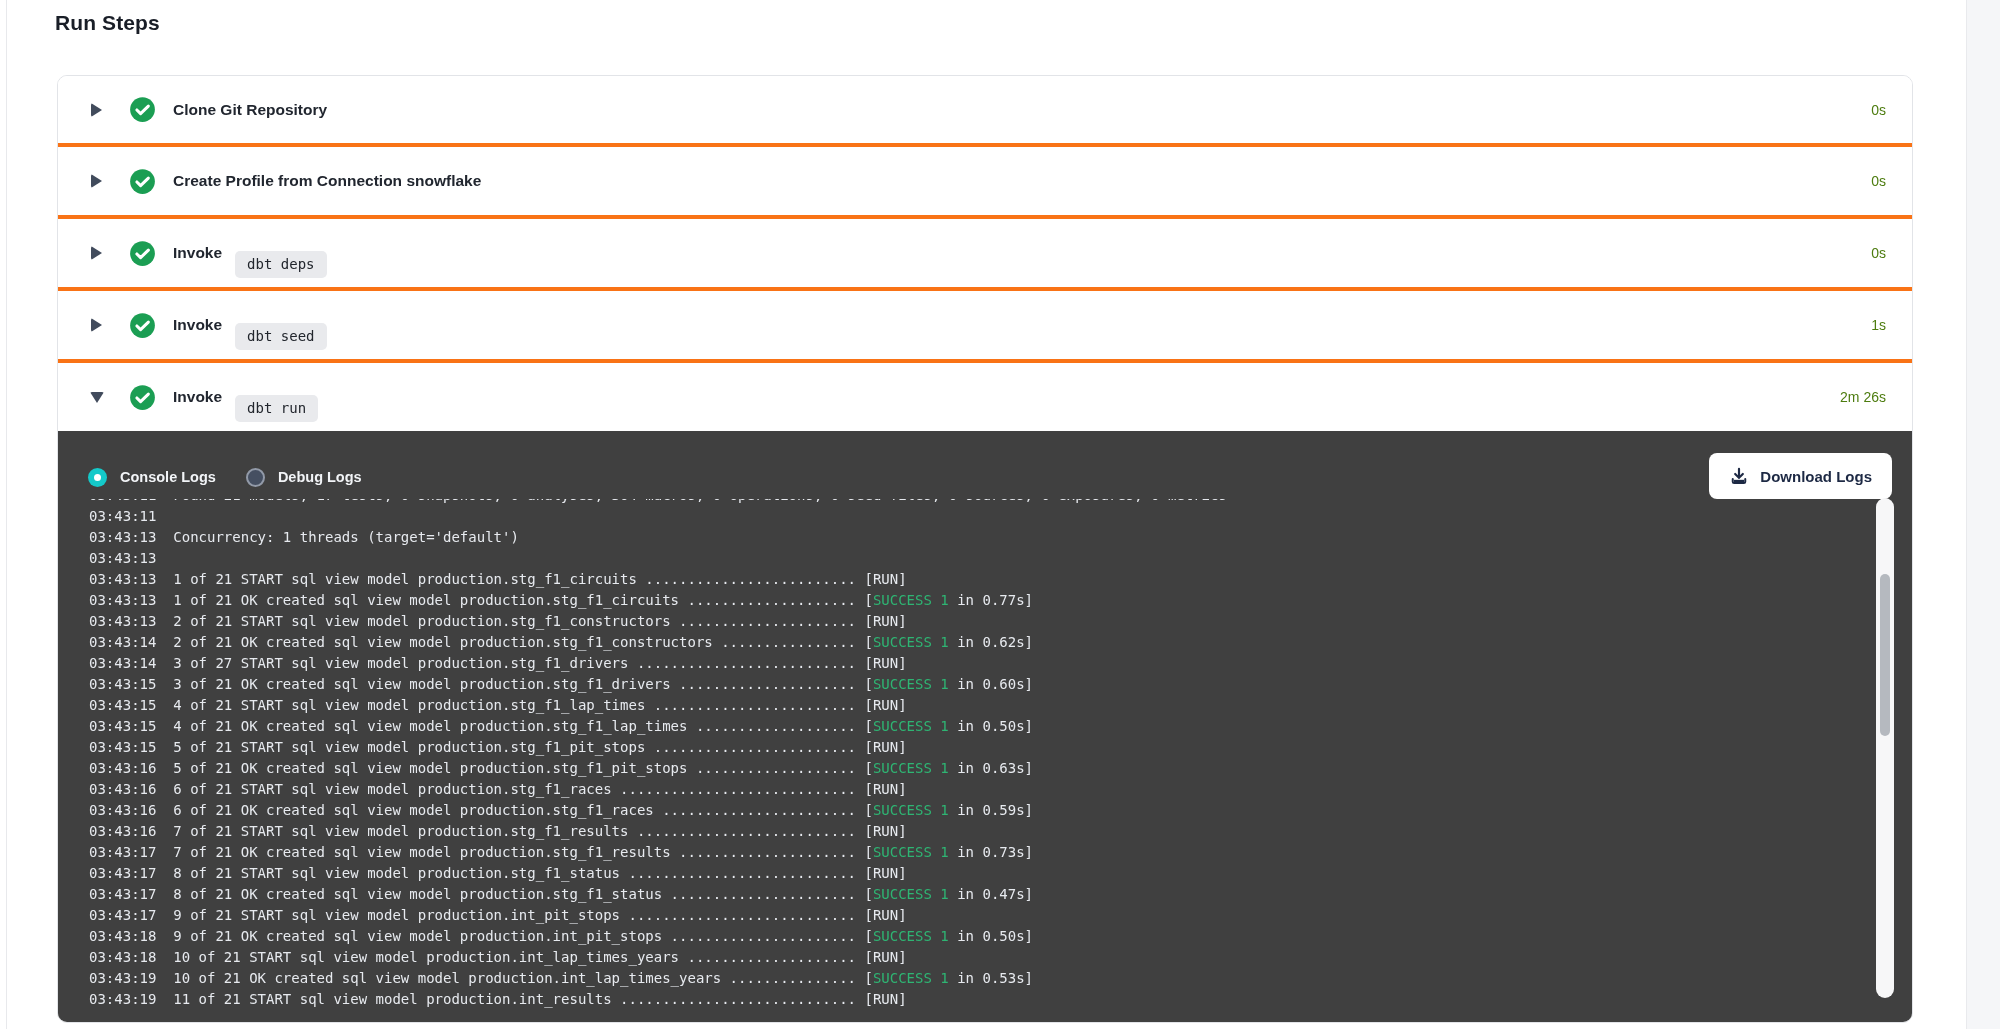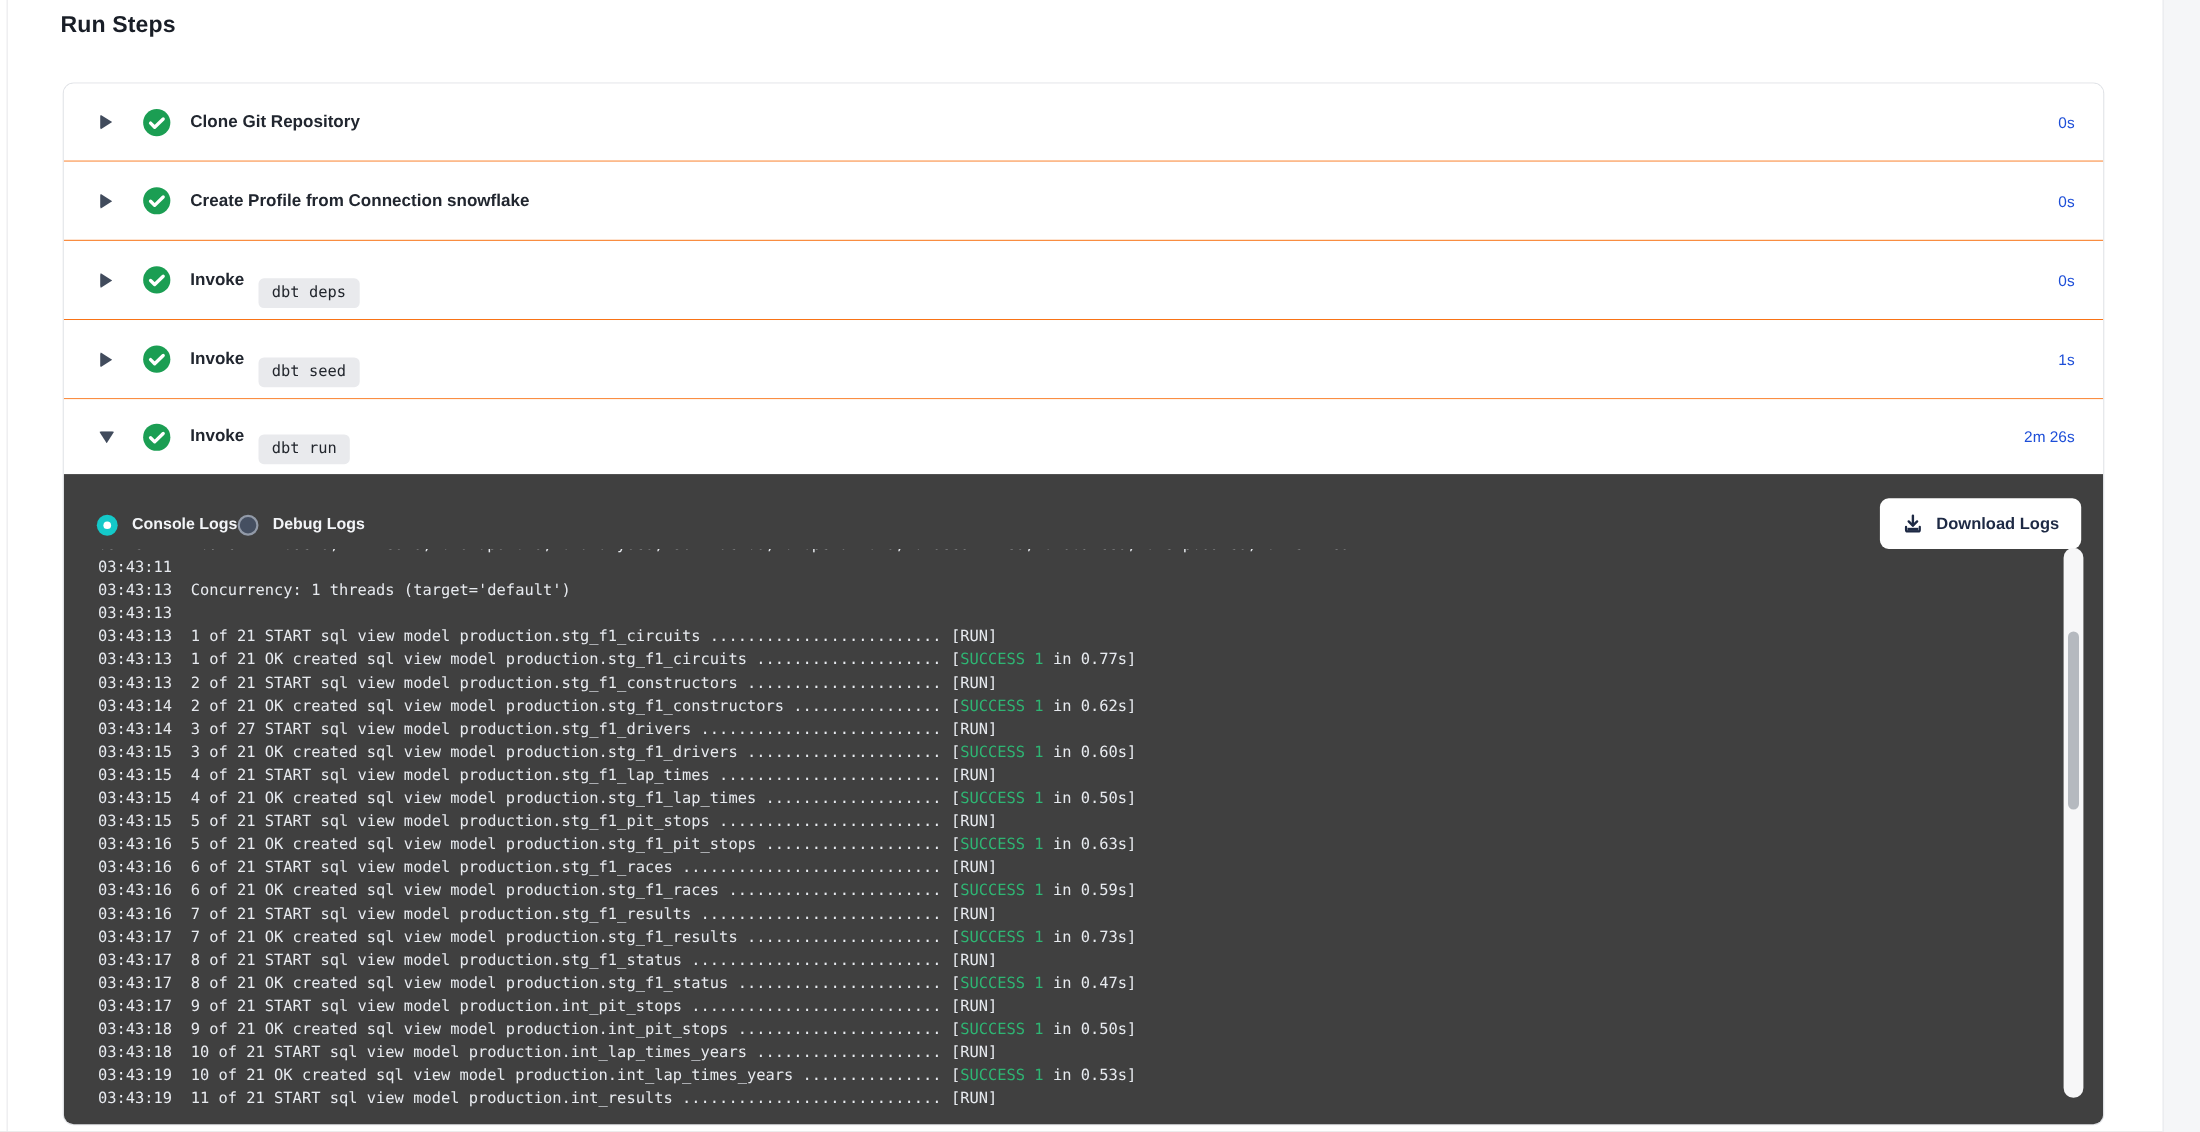--- a/index.html
+++ b/index.html
@@ -23,21 +23,21 @@
     font-size: 21px; font-weight: 700; color: #191e27; letter-spacing: .1px;
   }
   .card {
     position: absolute; left: 57px; top: 75px; width: 1856px; height: 948px;
     background: #fff; border: 1px solid #e2e4e8; border-radius: 10px;
     overflow: hidden; display: flex; flex-direction: column;
   }
   .step-row {
     display: flex; align-items: center; flex: 0 0 auto;
     height: 72px; padding: 0 26px 0 31px;
-    border-bottom: 1px solid #f97316; background: #fff;
+    border-bottom: 4px solid #f97316; background: #fff;
     cursor: pointer;
   }
   .step-row:first-child { height: 71px; }
   .step-row.expanded { border-bottom: none; height: 68px; }
   .caret { width: 15px; height: 15px; margin-right: 25px; flex: 0 0 auto; display: flex; align-items: center; justify-content: center; }
   .caret-right {
     width: 0; height: 0;
     border-left: 11px solid #414b5c;
     border-top: 7px solid transparent;
     border-bottom: 7px solid transparent;
@@ -52,34 +52,34 @@
   }
   .check-icon { width: 27px; height: 27px; margin-right: 17px; flex: 0 0 auto; }
   .step-label { font-size: 15.5px; font-weight: 700; color: #21262f; }
   .command-chip {
     margin-left: 13px;
     background: #e9eaed; color: #22262d;
     font-family: "DejaVu Sans Mono", monospace;
     font-size: 14px; padding: 5px 12px 6px; border-radius: 5px; margin-top: 23px;
   }
   .row-spacer { flex: 1; }
-  .step-duration { font-size: 14px; color: #1d4ed8; }
+  .step-duration { font-size: 14px; color: #4d7c0f; }
 
   .console-panel {
     position: relative; flex: 0 0 auto; height: 652px; width: 100%;
     background: #404040;
   }
   .card-footer { flex: 1; background: #fff; }
 
   .console-header {
     position: absolute; left: 30px; top: 36px; height: 20px;
     display: flex; align-items: center;
   }
   .radio-option { display: flex; align-items: center; cursor: pointer; }
-  .radio-option + .radio-option { }
+  .radio-option + .radio-option { margin-left: 30px; }
   .radio-circle {
     width: 19px; height: 19px; border-radius: 50%;
     margin-right: 13px; position: relative; flex: 0 0 auto;
   }
   .radio-circle.selected { background: #14c9c9; }
   .radio-circle.selected::after {
     content: ""; position: absolute; left: 6px; top: 6px;
     width: 7px; height: 7px; border-radius: 50%; background: #ffffff;
   }
   .radio-circle.unselected {

